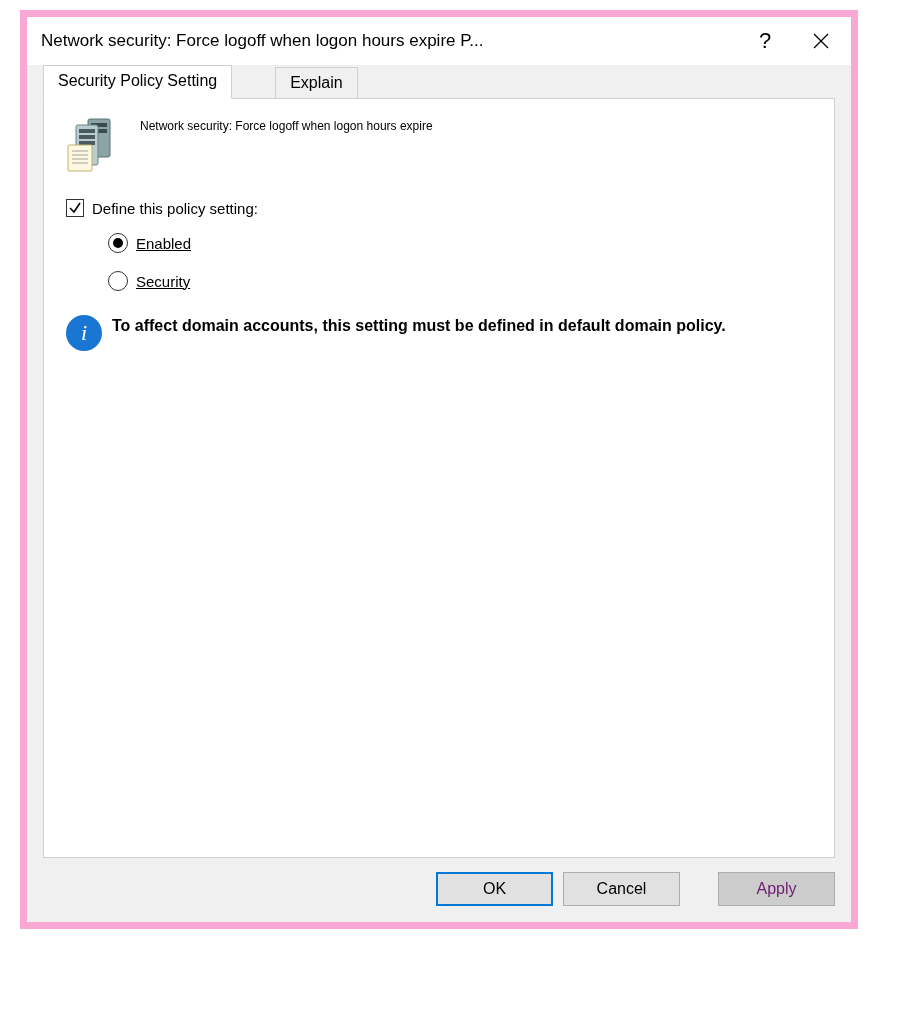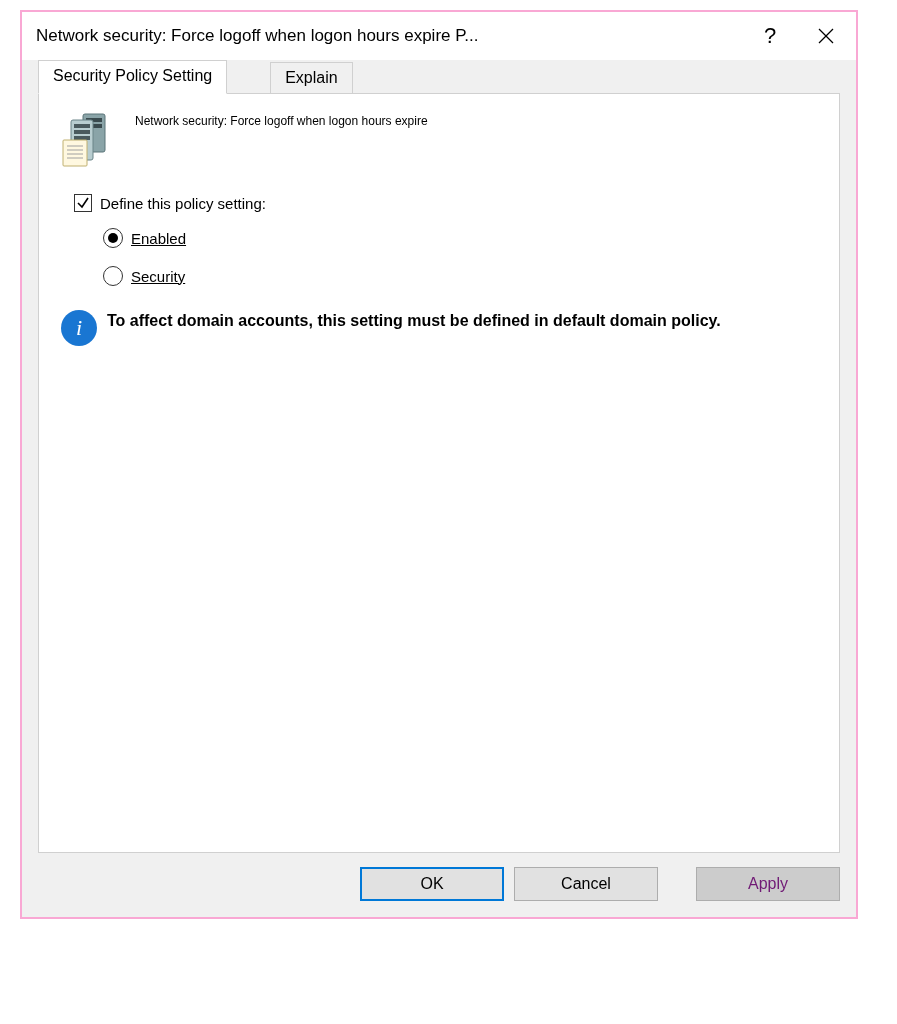--- a/index.html
+++ b/index.html
@@ -9,21 +9,21 @@
     }
     body {
       font-family: 'Segoe UI', Tahoma, sans-serif;
       font-size: 15px;
       background: #fff;
       color: #000;
       padding: 10px 0 0 20px;
     }
     .dialog {
       width: 838px;
-      border: 2px solid #f9a8d4;
+      border: 7px solid #f9a8d4;
       background: #fff;
       display: flex;
       flex-direction: column;
     }
     .titlebar {
       display: flex;
       align-items: center;
       padding: 8px 2px 8px 14px;
       height: 48px;
     }
@@ -115,21 +115,20 @@
     }
     .policy-title {
       font-size: 12px;
       padding-top: 2px;
     }
     .checkbox-row {
       display: flex;
       align-items: center;
       gap: 8px;
       margin-bottom: 16px;
-      margin-left: 13px;
     }
     .checkbox-box {
       width: 18px;
       height: 18px;
       border: 1px solid #333;
       background: #fff;
       display: flex;
       align-items: center;
       justify-content: center;
       cursor: pointer;
@@ -196,21 +195,21 @@
       padding-top: 0px;
       font-weight: bold;
     }
     .button-row {
       display: flex;
       justify-content: flex-end;
       gap: 10px;
       padding-top: 14px;
     }
     .btn {
-      width: 144px;
+      width: 117px;
       height: 34px;
       font-size: 16px;
       border: 1px solid #adadad;
       background: #e1e1e1;
       cursor: pointer;
       font-family: inherit;
     }
     .btn.primary {
       border: 2px solid #0078d7;
       background: #e1e1e1;

